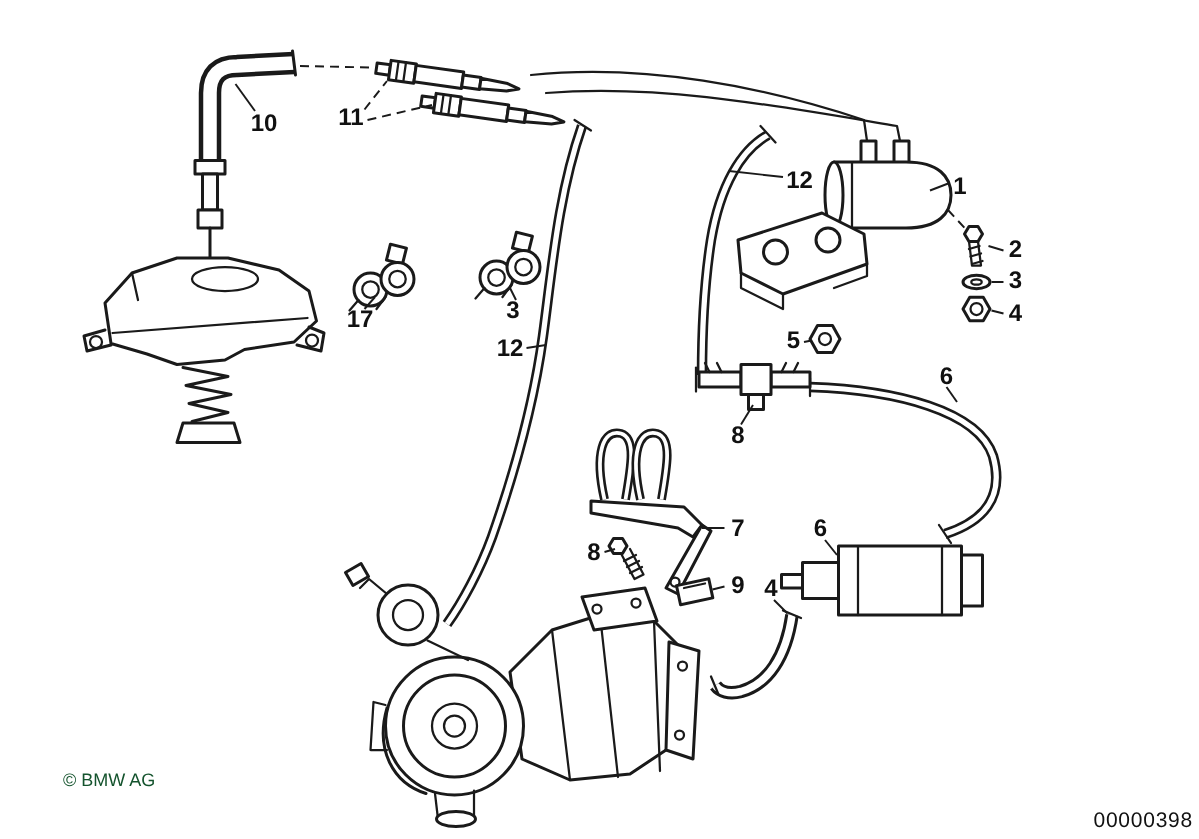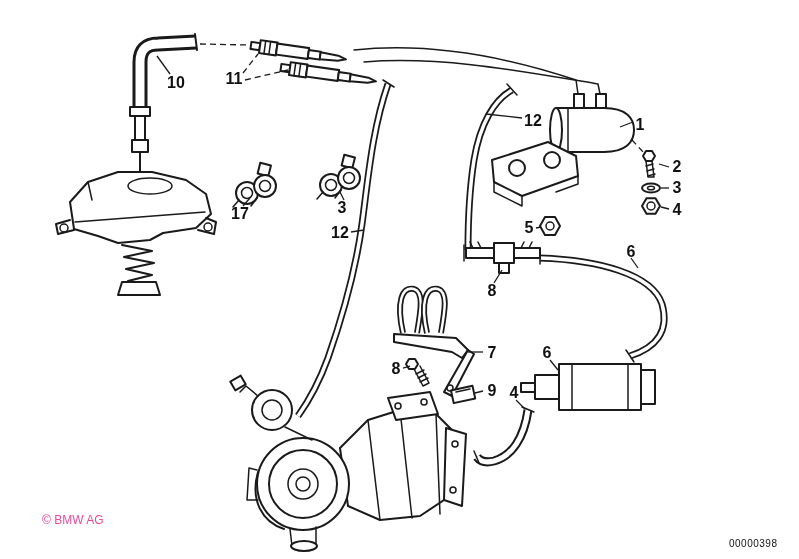--- a/index.html
+++ b/index.html
@@ -15,22 +15,22 @@
   .hoseO { fill:none; stroke:#1a1a1a; stroke-linecap:butt; }
   .hoseI { fill:none; stroke:#ffffff; stroke-linecap:butt; }
   .dash { fill:none; stroke:#1a1a1a; stroke-width:1.3; stroke-dasharray:6 4; }
   .leader { stroke:#1a1a1a; stroke-width:1.3; }
   
   .callout {
     position:absolute; transform:translate(-50%,-50%);
     font-weight:700; font-size:16px; color:#111; white-space:nowrap;
     user-select:none;
   }
-  .footer-copyright { position:absolute; left:42px; top:513px; font-size:12px; color:#ec4899; }
-  .doc-number { position:absolute; left:729px; top:538px; font-size:10px; color:#111; letter-spacing:0.5px; }
+  .footer-copyright { position:absolute; left:42px; top:513px; font-size:12px; color:#14532d; }
+  .doc-number { position:absolute; left:729px; top:538px; font-size:14px; color:#111; letter-spacing:0.5px; }
 </style>
 </head>
 <body>
 
 <div class="stage">
 
   <svg class="art" viewBox="0 0 799 559" xmlns="http://www.w3.org/2000/svg">
     <defs>
       <g id="nozzle">
         <rect class="fw" x="0" y="4" width="9" height="7"></rect>

